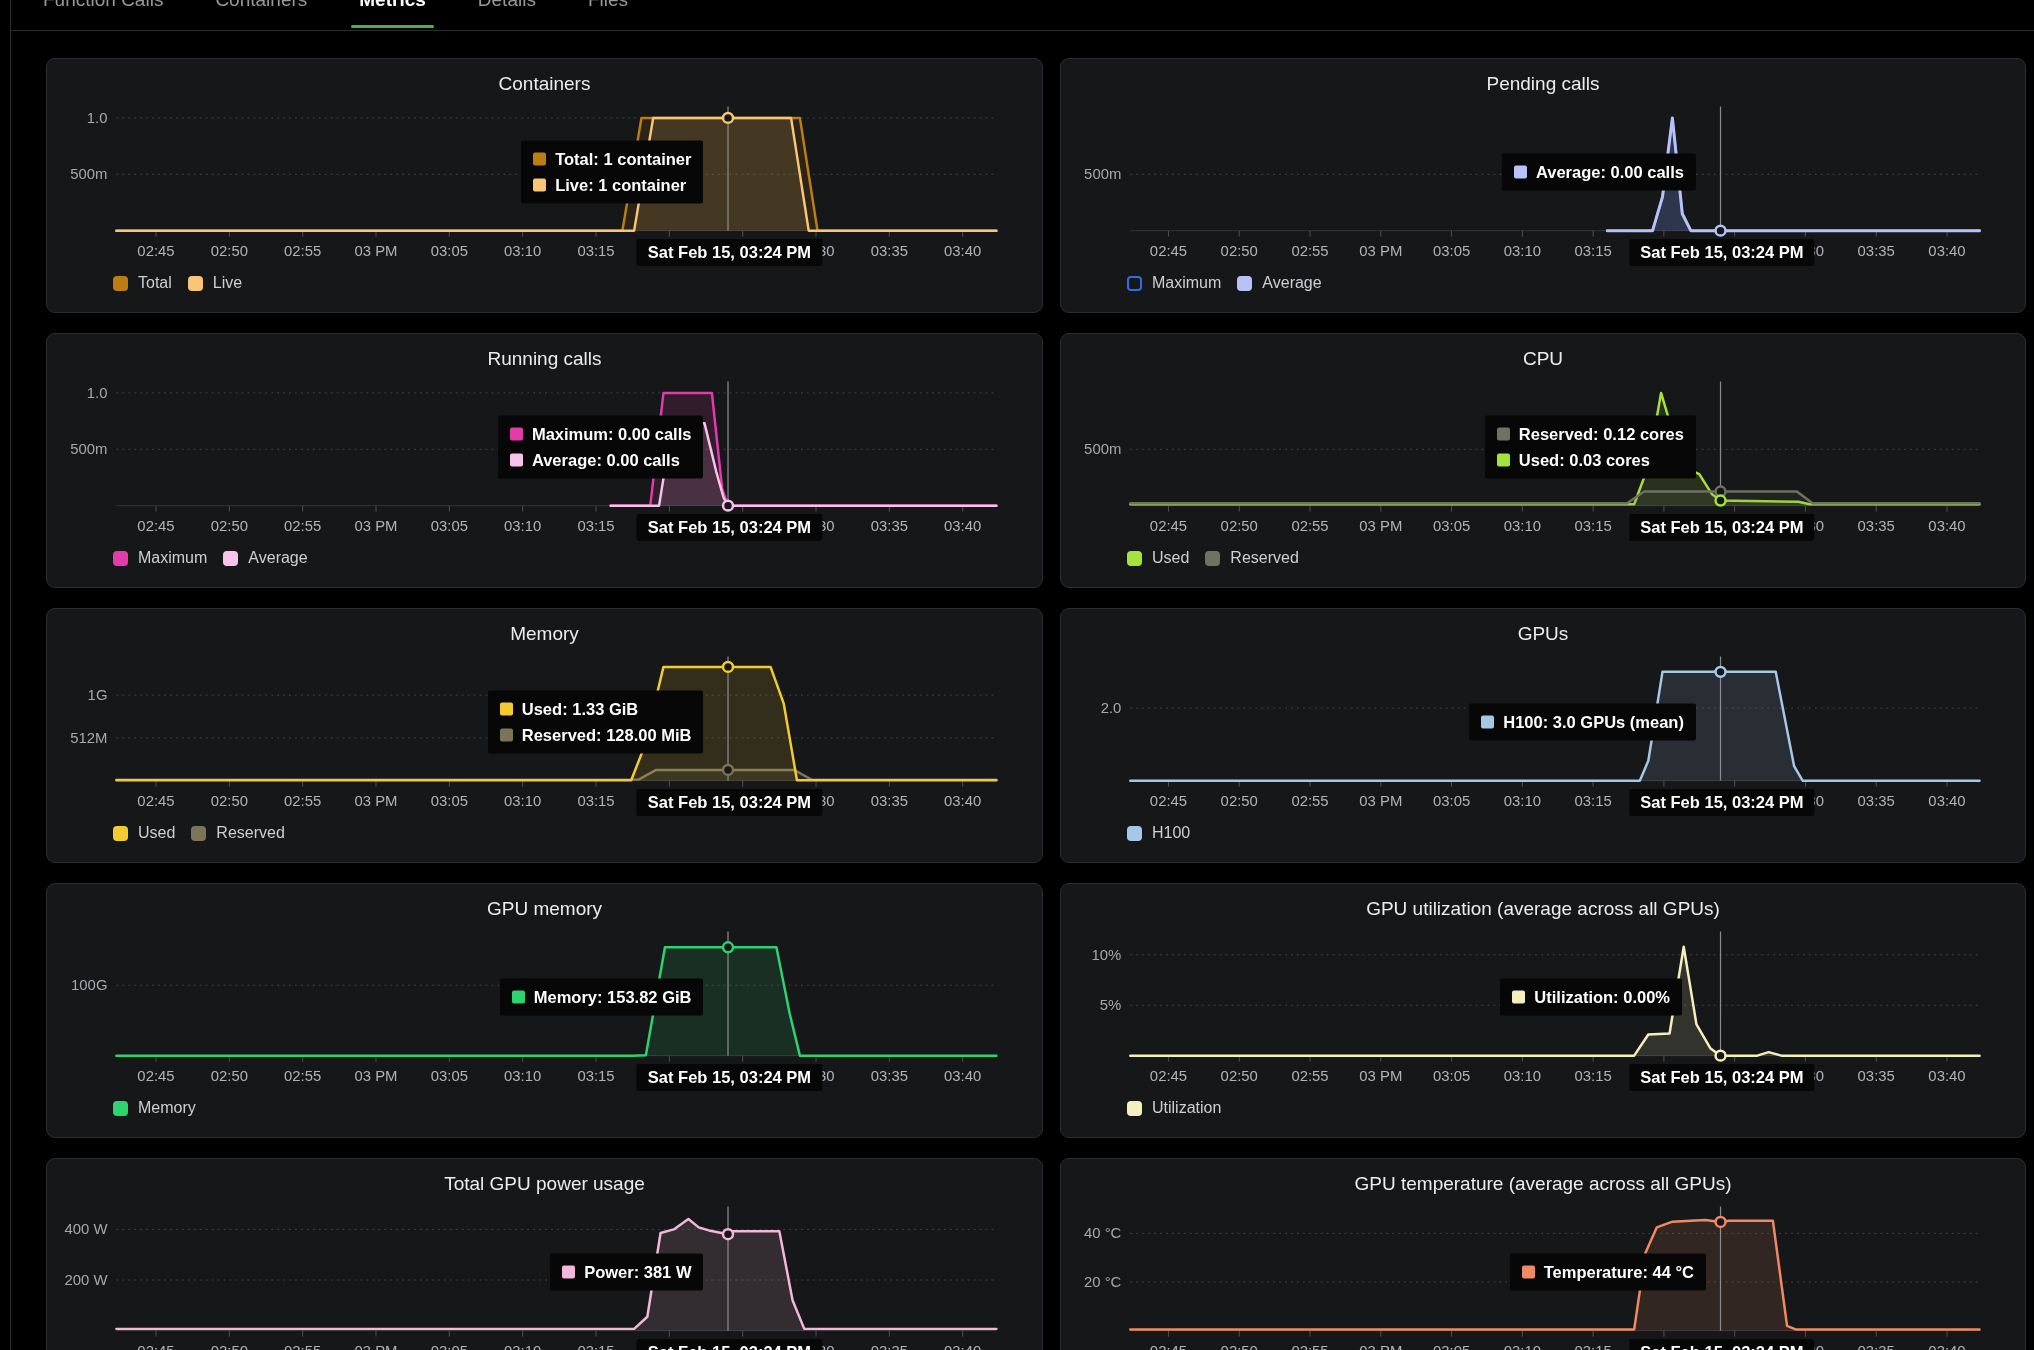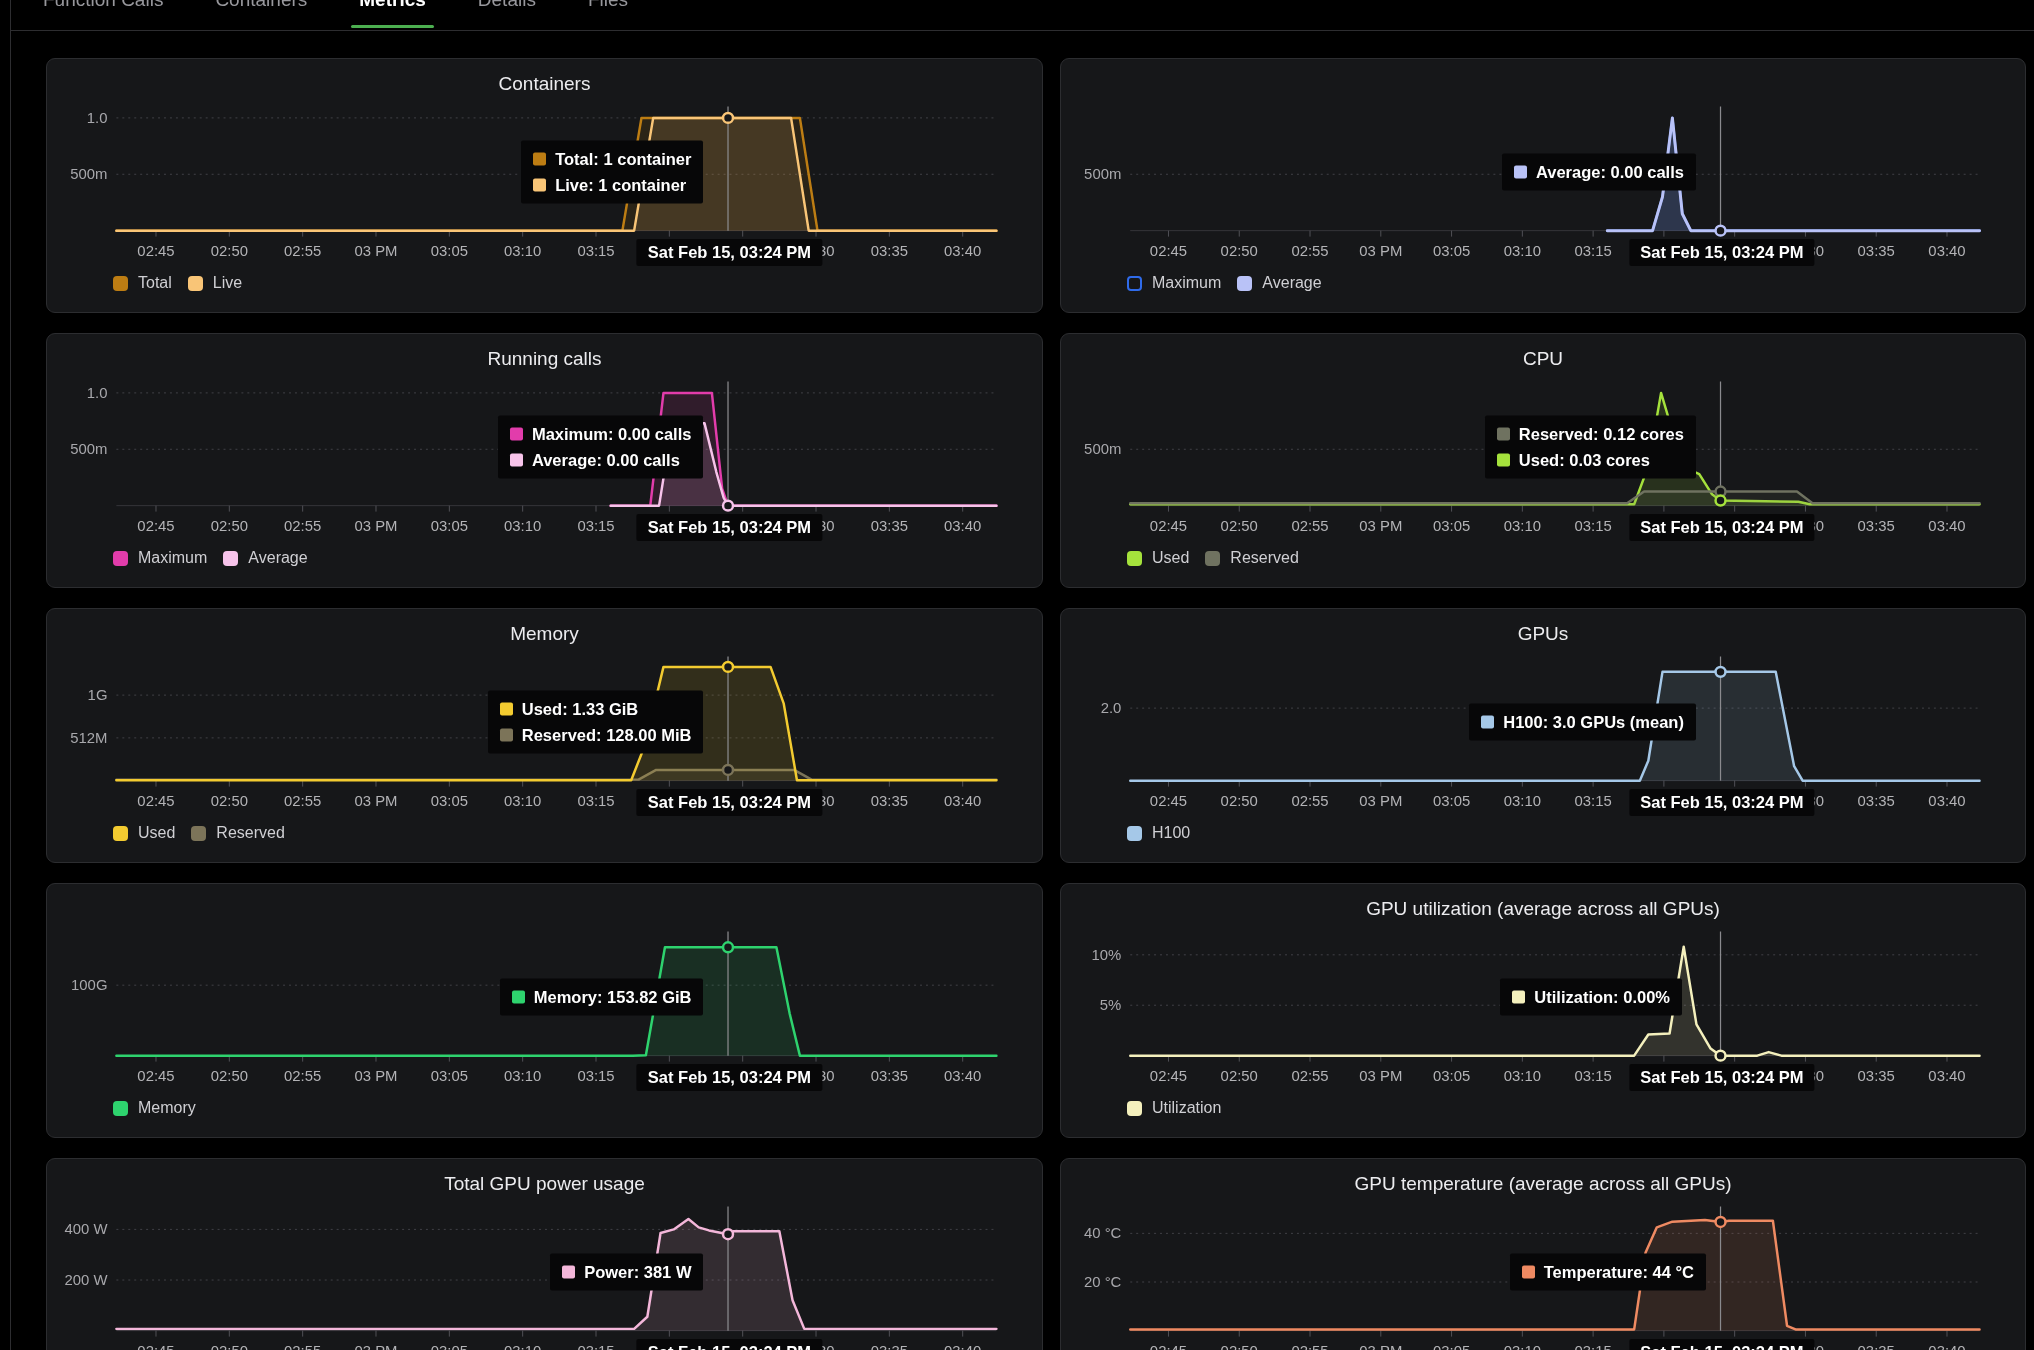--- a/index.html
+++ b/index.html
@@ -96,20 +96,21 @@
             <span class="swatch" style="background: rgb(189, 125, 19);"></span>
             <span>Total</span>
           </span>
           <span class="legend-item">
             <span class="swatch" style="background: rgb(249, 197, 119);"></span>
             <span>Live</span>
           </span>
         </div>
   </div>
       <div class="panel">
+    <div class="panel-title">Pending calls</div>
     <svg class="chart-svg" viewBox="0 0 964 255" width="964" height="255">
           <line x1="66" x2="922" y1="116.18181818181819" y2="116.18181818181819" stroke="#414147" stroke-width="1" stroke-dasharray="2 4"></line>
           <text x="57" y="121.18181818181819" text-anchor="end" font-size="15" fill="#a8a8ac">500m</text>
           <line x1="66" x2="922" y1="173" y2="173" stroke="#36363b" stroke-width="1"></line>
           <line x1="104.52000000000004" x2="104.52000000000004" y1="173" y2="179" stroke="#515157" stroke-width="1"></line>
           <text x="104.52000000000004" y="199" text-anchor="middle" font-size="15" fill="#b3b3b6">02:45</text>
           <line x1="175.85333333333338" x2="175.85333333333338" y1="173" y2="179" stroke="#515157" stroke-width="1"></line>
           <text x="175.85333333333338" y="199" text-anchor="middle" font-size="15" fill="#b3b3b6">02:50</text>
           <line x1="247.18666666666672" x2="247.18666666666672" y1="173" y2="179" stroke="#515157" stroke-width="1"></line>
           <text x="247.18666666666672" y="199" text-anchor="middle" font-size="15" fill="#b3b3b6">02:55</text>
@@ -382,20 +383,21 @@
         </div>
     <div class="date-label" style="left: 660.92px; top: 180px;">Sat Feb 15, 03:24 PM</div>
     <div class="legend">
           <span class="legend-item">
             <span class="swatch" style="background: rgb(165, 200, 232);"></span>
             <span>H100</span>
           </span>
         </div>
   </div>
       <div class="panel">
+    <div class="panel-title">GPU memory</div>
     <svg class="chart-svg" viewBox="0 0 995 255" width="995" height="255">
           <line x1="66" x2="953" y1="101.97727272727272" y2="101.97727272727272" stroke="#414147" stroke-width="1" stroke-dasharray="2 4"></line>
           <text x="57" y="106.97727272727272" text-anchor="end" font-size="15" fill="#a8a8ac">100G</text>
           <line x1="66" x2="953" y1="173" y2="173" stroke="#36363b" stroke-width="1"></line>
           <line x1="105.91500000000005" x2="105.91500000000005" y1="173" y2="179" stroke="#515157" stroke-width="1"></line>
           <text x="105.91500000000005" y="199" text-anchor="middle" font-size="15" fill="#b3b3b6">02:45</text>
           <line x1="179.8316666666667" x2="179.8316666666667" y1="173" y2="179" stroke="#515157" stroke-width="1"></line>
           <text x="179.8316666666667" y="199" text-anchor="middle" font-size="15" fill="#b3b3b6">02:50</text>
           <line x1="253.7483333333334" x2="253.7483333333334" y1="173" y2="179" stroke="#515157" stroke-width="1"></line>
           <text x="253.7483333333334" y="199" text-anchor="middle" font-size="15" fill="#b3b3b6">02:55</text>

